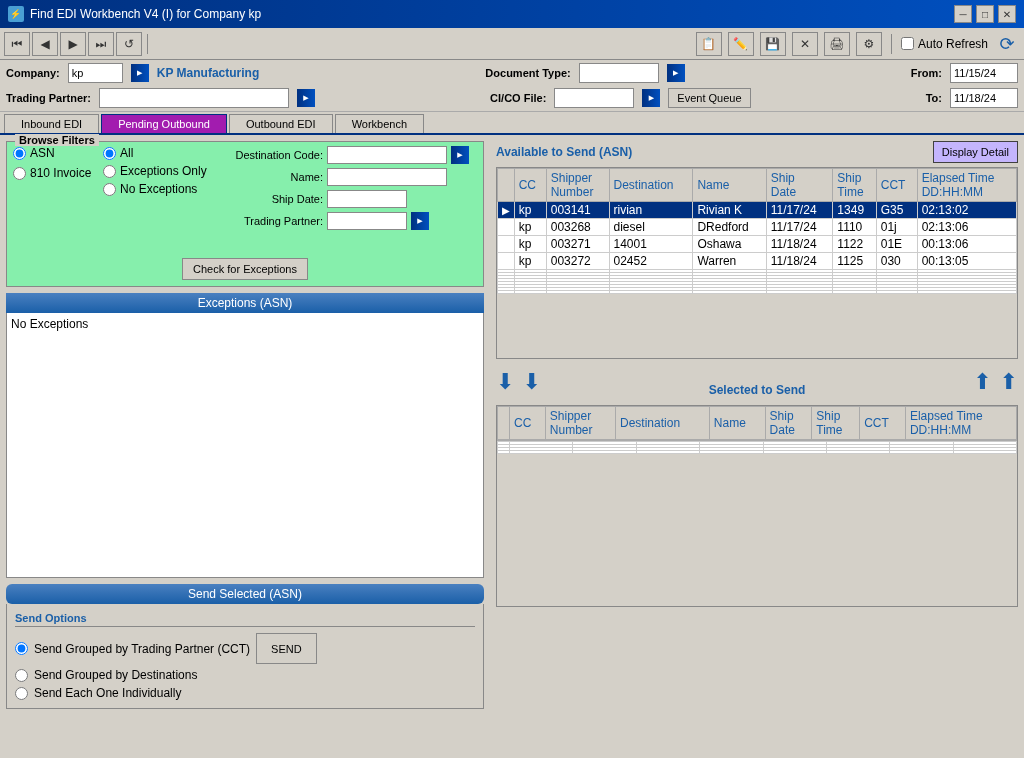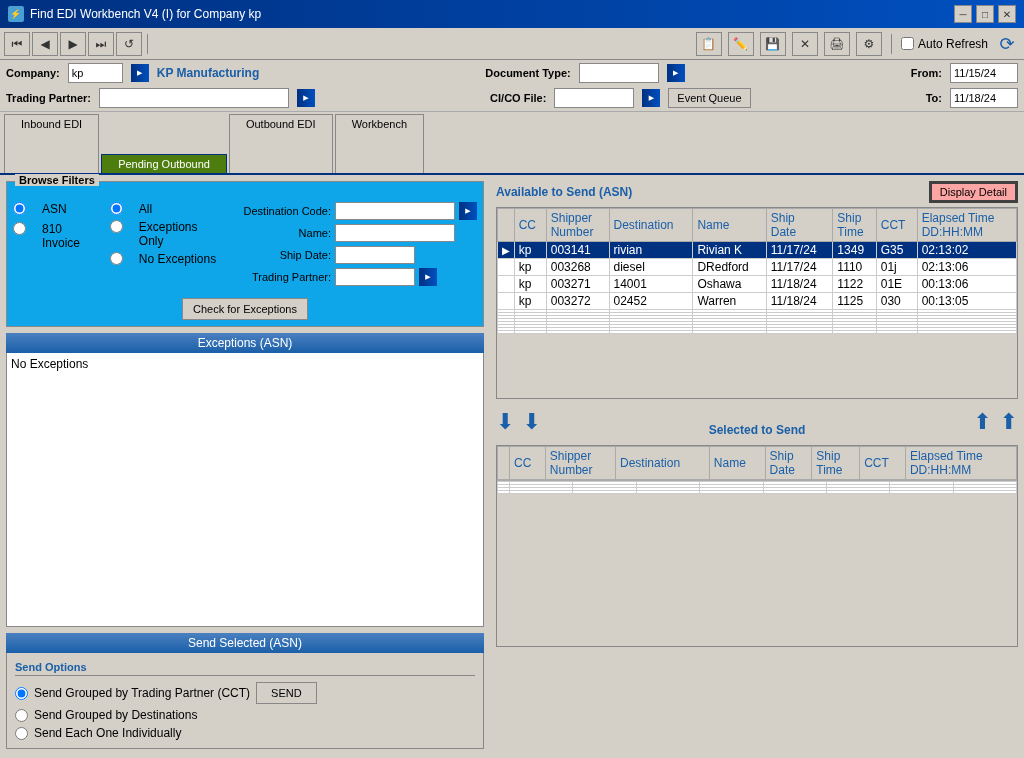--- a/index.html
+++ b/index.html
@@ -55,77 +55,77 @@
 
     
     .tabs-bar {
       background: #d4d0c8; display: flex; gap: 0; border-bottom: 2px solid #003080;
       padding-top: 2px; padding-left: 4px;
     }
     .tab {
       padding: 3px 16px; background: #d4d0c8; border: 1px solid #888; border-bottom: none;
       cursor: pointer; font-size: 11px; margin-right: 2px;
     }
-    .tab.active { background: #4d7c0f; color: white; border-color: #003080; margin-top: 40px; }
+    .tab.active { background: #a21caf; color: white; border-color: #003080; }
 
     
     .main-content { display: flex; height: calc(758px - 28px - 32px - 44px - 22px - 26px); }
 
     
     .left-panel { width: 490px; padding: 6px; display: flex; flex-direction: column; gap: 6px; }
 
     
     .browse-filters {
       border: 1px solid #888; padding: 6px; position: relative; background: #d4d0c8;
     }
     .section-legend {
       position: absolute; top: -8px; left: 8px; background: #d4d0c8;
       font-weight: bold; font-size: 11px; padding: 0 4px;
     }
-    .radio-row { display: flex; align-items: flex-start; gap: 16px; }
+    .radio-row { display: flex; align-items: center; gap: 4px; }
     .radio-row input[type=radio] { margin: 0; }
     .filter-row { display: flex; align-items: center; gap: 4px; }
     .filter-label { width: 100px; text-align: right; font-size: 11px; }
     .filter-input { border: 1px solid #888; background: white; height: 18px; padding: 1px 3px; font-size: 11px; width: 120px; }
     .filter-input-sm { width: 80px; }
     .check-btn {
       background: #d4d0c8; border: 1px solid #888; height: 22px; padding: 0 10px;
-      cursor: pointer; font-size: 11px; align-self: center; margin-top: 4px;
+      cursor: pointer; font-size: 11px; align-self: center; margin-top: 20px;
     }
 
     
     .exceptions-panel { border: none; display: flex; flex-direction: column; flex: 1; }
     .exceptions-header {
       background: linear-gradient(to bottom, #4a80c0, #1a5fa8); color: white;
       padding: 3px 20px; text-align: center; font-size: 12px;
     }
     .exceptions-body {
       border: 1px solid #888; border-top: none; flex: 1; background: white;
       padding: 4px; overflow-y: auto; min-height: 160px;
     }
 
     
     .send-selected-panel { display: flex; flex-direction: column; }
     .send-selected-header {
       background: linear-gradient(to bottom, #4a80c0, #1a5fa8); color: white;
-      padding: 3px 8px; text-align: center; font-size: 12px;
+      padding: 3px 8px; text-align: center; font-size: 12px; border-radius: 6px;
     }
     .send-selected-body { border: 1px solid #888; border-top: none; padding: 8px; }
     .send-options-label { font-weight: bold; font-size: 11px; color: #1a5fa8; border-bottom: 1px solid #888; padding-bottom: 2px; margin-bottom: 6px; }
     .send-options { display: flex; flex-direction: column; gap: 4px; }
     .send-row { display: flex; align-items: center; gap: 6px; }
-    .send-btn { background: #d4d0c8; border: 1px solid #888; padding: 2px 14px; cursor: pointer; font-size: 11px; height: 22px; }
+    .send-btn { background: #d4d0c8; border: 1px solid #888; padding: 2px 14px; cursor: pointer; font-size: 11px; height: 31px; }
 
     
     .right-panel { flex: 1; padding: 6px; display: flex; flex-direction: column; gap: 6px; }
 
     
     .avail-header { display: flex; justify-content: space-between; align-items: center; }
     .avail-title { color: #1a5fa8; font-weight: bold; font-size: 12px; }
-    .display-detail-btn { background: #fca5a5; border: 3px solid #404040; height: 22px; padding: 0 8px; cursor: pointer; font-size: 11px; }
+    .display-detail-btn { background: #c4b5fd; border: 1px solid #404040; height: 22px; padding: 0 8px; cursor: pointer; font-size: 11px; }
 
     .data-table { width: 100%; border-collapse: collapse; font-size: 11px; }
     .data-table th {
       background: #d4d0c8; border: 1px solid #aaa; padding: 2px 4px;
       font-weight: normal; text-align: left; white-space: nowrap; color: #1a5fa8;
     }
     .data-table td { border: 1px solid #ccc; padding: 1px 4px; white-space: nowrap; background: white; }
     .data-table tr.selected td { background: #003080; color: white; }
     .table-container { border: 1px solid #888; overflow: auto; }
     .table-scroll { height: 190px; overflow-y: scroll; }
@@ -223,21 +223,21 @@
   <div class="tab">Inbound EDI</div>
   <div class="tab active">Pending Outbound</div>
   <div class="tab">Outbound EDI</div>
   <div class="tab">Workbench</div>
 </div>
 
 <div class="main-content" style="display:flex; height: 580px; background:#d4d0c8;">
 
   <div class="left-panel" style="width:490px; padding:6px; display:flex; flex-direction:column; gap:6px;">
 
-    <div class="browse-filters" style="position:relative; border:1px solid #888; padding:16px 6px 6px; background:#0ea5e9;">
+    <div class="browse-filters" style="position:relative; border:1px solid #888; padding:0 6px 6px; background:#86efac;">
       <span class="section-legend">Browse Filters</span>
       <div style="display:flex; gap:10px; margin-top:4px;">
 
         <div style="display:flex; flex-direction:column; gap:6px; min-width:80px;">
           <div class="radio-row">
             <input type="radio" name="type" checked="" style=""> 
               <span>ASN</span>
           </div>
           <div class="radio-row">
             <input type="radio" name="type" style=""> 

